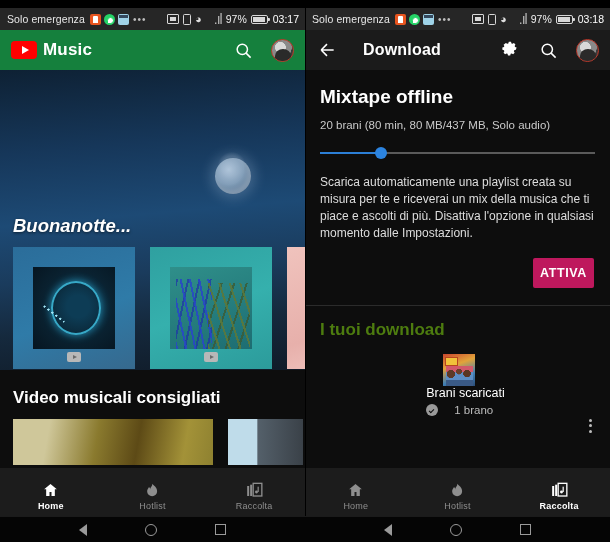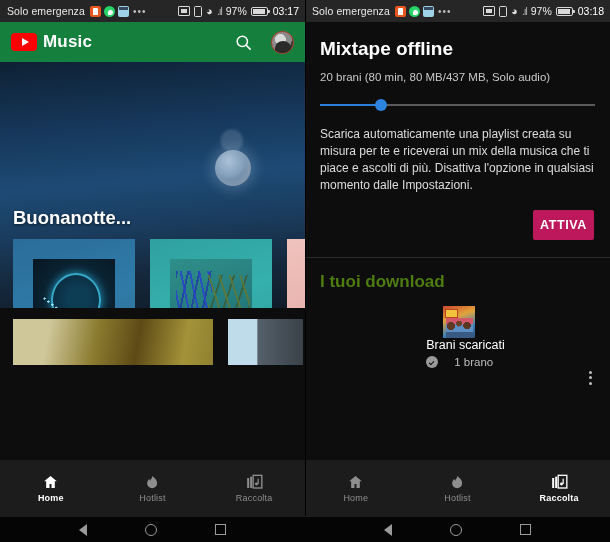--- a/index.html
+++ b/index.html
@@ -6,21 +6,21 @@
   html, body {
     width: 610px; height: 542px;
     background: #000;
     font-family: "Liberation Sans", sans-serif;
     overflow: hidden;
   }
   .screen { position: relative; width: 610px; height: 542px; background:#000; }
 
   
   .pane {
-    position: absolute; top: 0; width: 305px; height: 516px;
+    position: absolute; top: 8px; width: 305px; height: 516px;
     background: #0d0d0d; overflow: hidden;
   }
   .pane-left  { left: 0; }
   .pane-right { left: 305px; }
 
   
   .statusbar {
     position: relative; height: 22px; background: #262626;
     display: flex; align-items: center; padding: 0 6px 0 7px;
     color: #e8e8e8; font-size: 10.5px; white-space: nowrap;
@@ -33,21 +33,21 @@
   .sb-ic-wa { background:#25d366; border-radius:50%; }
   .sb-ic-wa:after{ content:""; position:absolute; left:3px; top:3px; width:5px; height:5px; border:1.4px solid #25d366; border-radius:50% 50% 50% 0; background:#fff;}
   .sb-ic-news { background:#9fd3e8; }
   .sb-ic-news:after{ content:""; position:absolute; left:1px; top:1px; right:1px; height:3px; background:#34495e;}
   .sb-dots { color:#bdbdbd; font-size:10px; letter-spacing:1px; margin-left:1px;}
   .sb-right { margin-left:auto; display:flex; align-items:center; gap:4px; }
   .sb-sim { width:12px;height:10px;border:1.3px solid #d8d8d8;border-radius:1px;position:relative;}
   .sb-sim:after{content:"";position:absolute;left:2px;top:2px;width:6px;height:4px;background:#d8d8d8;}
   .sb-vib { width:8px;height:11px;border:1.3px solid #d8d8d8;border-radius:1.5px;}
   .sb-wifi { font-size:11px; line-height:11px; color:#e0e0e0; }
-  .sb-sig  { font-size:10px; color:#b9b9b9; letter-spacing:-1px;}
+  .sb-sig  { font-size:14px; color:#b9b9b9; letter-spacing:-1px;margin-left:8px;}
   .sb-pct  { font-size:10.5px; color:#efefef; }
   .sb-batt { width:17px;height:9px;border:1.3px solid #d8d8d8;border-radius:2px;position:relative;}
   .sb-batt:before{content:"";position:absolute;left:1px;top:1px;bottom:1px;width:12px;background:#d8d8d8;}
   .sb-batt:after{content:"";position:absolute;right:-3px;top:2.5px;width:2px;height:3px;background:#d8d8d8;border-radius:0 1px 1px 0;}
   .sb-clock{ font-size:10.5px; color:#fff; margin-left:1px;}
 
   
   .appbar {
     height: 40px; display: flex; align-items: center;
     padding: 0 11px; background: #15803d; position: relative;
@@ -69,25 +69,26 @@
     background: radial-gradient(circle at 40% 35%, #d9d9d9 0 28%, #8a8a8a 30% 60%, #3a3a3a 62% 100%);
     overflow:hidden; position:relative;
   }
   .avatar:after{
     content:""; position:absolute; left:3px; top:9px; width:16px;height:14px;
     background:#2a2a2a; border-radius:50% 50% 0 0;
   }
 
   
   .hero {
-    position: relative; height: 246px;
+    position: relative; height: 300px;
     background:
       radial-gradient(circle at 76% 32%, rgba(225,235,245,.16) 0 3.2%, rgba(225,235,245,0) 4.6%),
       linear-gradient(175deg, #0e2134 0%, #16375a 26%, #1d4a75 48%, #1a3b5c 66%, #15293d 82%, #101b28 100%);
     overflow:hidden;
+    font-style:italic;
   }
   .moon{
     position:absolute; left:215px; top:88px; width:36px;height:36px;border-radius:50%;
     background: radial-gradient(circle at 38% 32%, #bcd0e4 0%, #8fa9c2 45%, #4f6d8c 75%, #3b5877 100%);
     box-shadow: 0 0 12px 5px rgba(180,205,230,.25), inset -3px -4px 5px rgba(255,255,255,.35);
     opacity:.9;
   }
   .hero-title{
     position:absolute; left:13px; top:145px; color:#fff; font-size:18.5px; font-weight:600;
     text-shadow: 0 1px 3px rgba(0,0,0,.6);
@@ -289,20 +290,21 @@
         </div>
 
         <div class="card">
           <div class="card-art card-art-3"></div>
 
         </div>
 
       </div>
     </div>
 
+    <div class="section-title">Video musicali consigliati</div>
     <div class="vid-row">
       <div class="vid-1"></div>
       <div class="vid-2"></div>
     </div>
 
     <div class="tabbar">
       <div class="tab tab-on">
         <span class="tab-ic ic-home">
           <svg width="17" height="16" viewBox="0 0 24 24">
               <path d="M12 3 2.5 11h3v10h5v-6h3v6h5V11h3z" fill="#fff"></path>
@@ -347,20 +349,43 @@
         <i class="sb-sim"></i>
         <i class="sb-vib"></i>
         <span class="sb-wifi">◕</span>
         <span class="sb-sig">.ıl</span>
         <span class="sb-pct">97%</span>
         <i class="sb-batt"></i>
         <span class="sb-clock">03:18</span>
       </span>
     </div>
 
+    <div class="appbar appbar-dark">
+      <span class="icon-btn">
+        <svg width="20" height="20" viewBox="0 0 24 24">
+            <path d="M20 12H5m0 0 7-7m-7 7 7 7" fill="none" stroke="#fff" stroke-width="1.9"></path>
+          </svg>
+      </span>
+      <span class="ab-title">Download</span>
+      <div class="ab-spacer"></div>
+      <div class="ab-actions">
+        <span class="icon-btn">
+          <svg width="19" height="19" viewBox="0 0 24 24">
+              <path fill="#fff" d="M12 8.5A3.5 3.5 0 1 0 12 15.5 3.5 3.5 0 0 0 12 8.5zm9-.3-2-.6-.5-1.3 1-1.8-1.9-1.9-1.8 1-1.3-.5-.6-2h-2.8l-.6 2-1.3.5-1.8-1L4.5 4.6l1 1.8-.5 1.3-2 .6v2.8l2 .6.5 1.3-1 1.8 1.9 1.9 1.8-1 1.3.5.6 2h2.8l.6-2 1.3-.5 1.8 1 1.9-1.9-1-1.8.5-1.3 2-.6z"></path>
+            </svg>
+        </span>
+        <span class="icon-btn">
+          <svg width="19" height="19" viewBox="0 0 24 24">
+              <circle cx="10.5" cy="10.5" r="6.5" fill="none" stroke="#fff" stroke-width="1.9"></circle>
+              <line x1="15.3" y1="15.3" x2="21" y2="21" stroke="#fff" stroke-width="1.9"></line>
+            </svg>
+        </span>
+        <span class="avatar"></span>
+      </div>
+    </div>
 
     <div class="dl-body">
 
       <div class="mix-title">Mixtape offline</div>
       <div class="mix-sub">20 brani (80 min, 80 MB/437 MB, Solo audio)</div>
 
       <div class="slider">
         <div class="slider-track"></div>
         <div class="slider-fill"></div>
         <div class="slider-thumb"></div>

